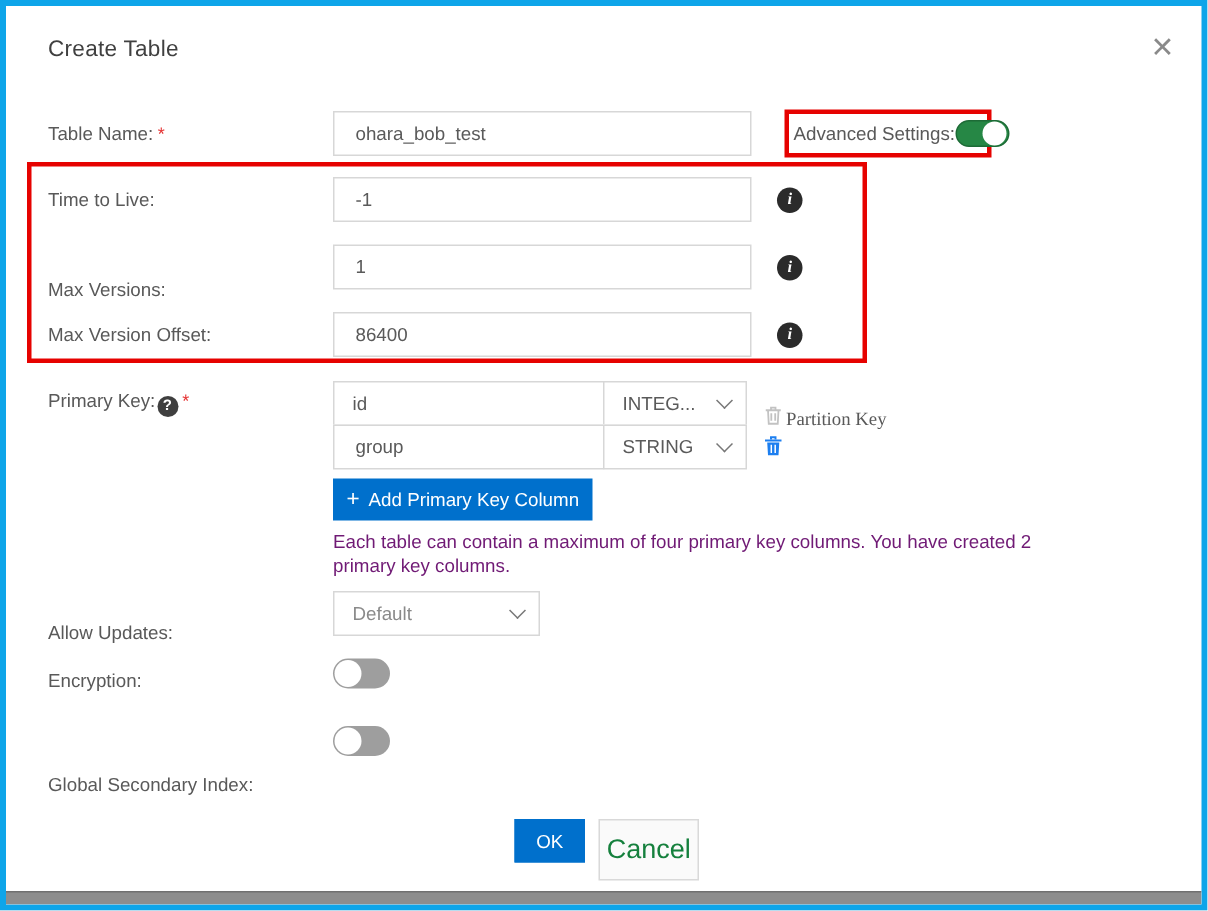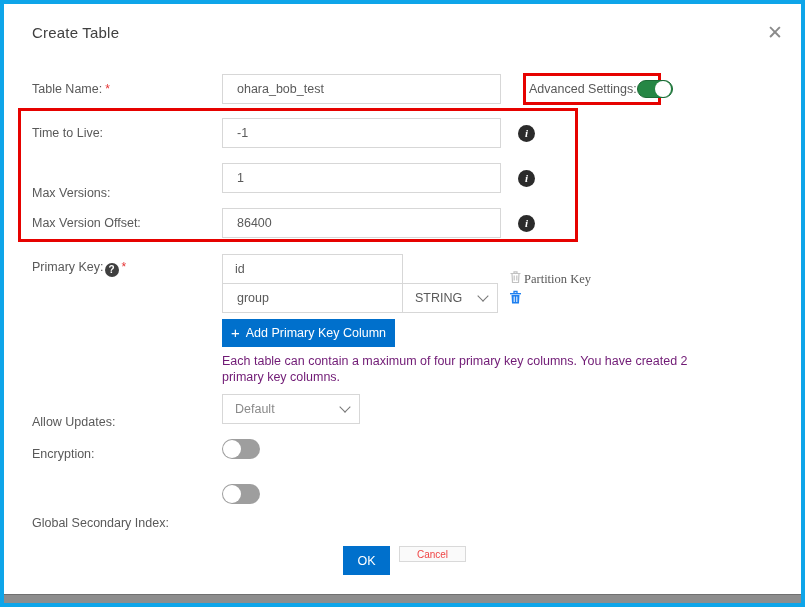--- a/index.html
+++ b/index.html
@@ -113,23 +113,23 @@
     position:absolute; left:218px; top:349px; width:472px;
     font-size:12.5px; color:#701a75; line-height:16px;
   }
 
   .ok-btn {
     position:absolute; left:339px; top:542px; width:47px; height:29px;
     background:#0070cc; color:#fff; border:1px solid #0070cc; cursor:pointer;
     font-family:"Liberation Sans","DejaVu Sans",sans-serif; font-size:12.5px;
   }
   .cancel-btn {
-    position:absolute; left:395px; top:542px; width:67px; height:16px;
-    background:#fafafa; color:#ef4444; border:1px solid #d9d9d9; cursor:pointer;
-    font-family:"Liberation Sans","DejaVu Sans",sans-serif; font-size:10px;
+    position:absolute; left:395px; top:542px; width:67px; height:41px;
+    background:#fafafa; color:#15803d; border:1px solid #d9d9d9; cursor:pointer;
+    font-family:"Liberation Sans","DejaVu Sans",sans-serif; font-size:18px;
   }
 </style>
 </head>
 <body>
 
 <div class="screen">
 
   <div class="dialog-title">Create Table</div>
   <div class="close-btn">✕</div>
 
@@ -157,20 +157,24 @@
 
   <div class="field-label" style="top:212px;">Max Version Offset:</div>
   <input class="text-input" style="left: 218px; top: 204px; width: 279px;" value="86400">
   <div class="info-icon" style="left:514px; top:211px;">i</div>
 
   <div class="field-label" style="top:256px;">
     <span>Primary Key:</span><span class="q-icon">?</span><span class="req">*</span>
   </div>
 
   <input class="text-input" style="left: 218px; top: 250px; width: 181px; padding-left: 12px;" value="id">
+  <div class="select-box" style="left:398px; top:250px; width:96px;">
+    <span class="sel-text dark">INTEG...</span>
+    <span class="chevron"></span>
+  </div>
   <div class="partition-tag">
     <span class="trash-icon trash-grey">
       <svg width="13" height="14" viewBox="0 0 13 14">
           <path d="M1.5 3.5h10M5 3.5V1.8h3v1.7M3 3.5l.5 9h6l.5-9M5.2 5.5v5M7.8 5.5v5" fill="none" stroke="currentColor" stroke-width="1.2"></path>
         </svg>
     </span>
     <span>Partition Key</span>
   </div>
 
   <input class="text-input" style="left: 218px; top: 279px; width: 181px;" value="group">

